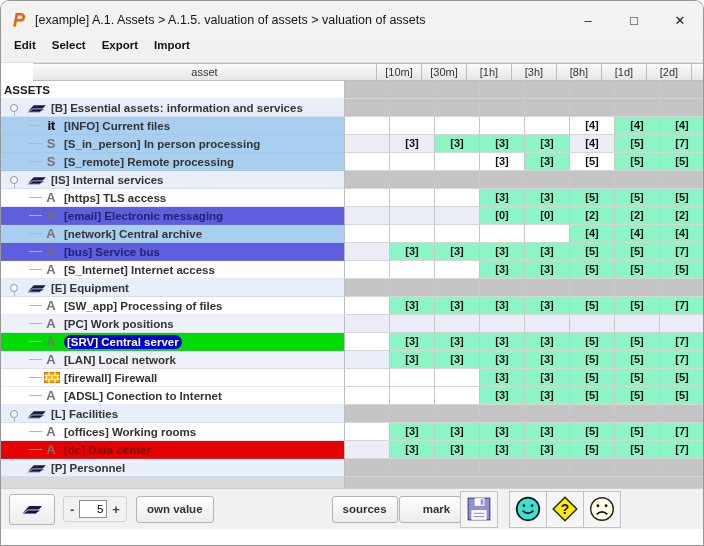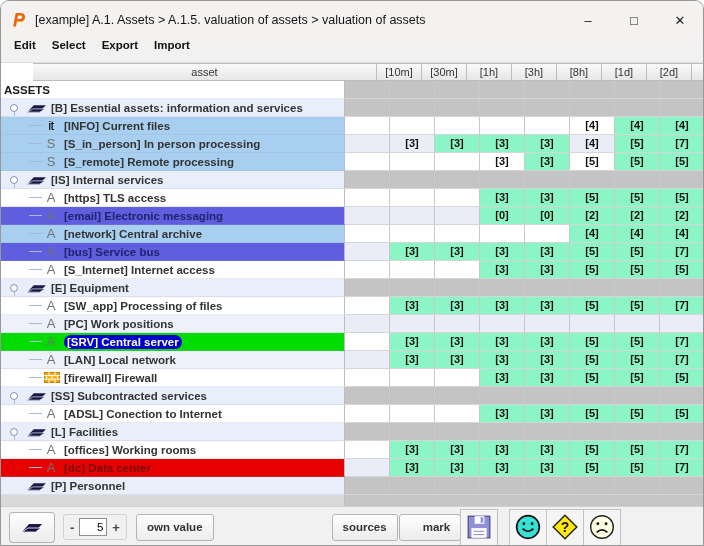--- a/index.html
+++ b/index.html
@@ -54,21 +54,21 @@
   .hl-red .lbl  { color: var(--txt-red, #7A0C0C); }
   .lbl { margin-left: 4px; }
   .lbl.sel { background: var(--sel-blue, #0000CC); color: #fff; padding: 1px 3px; border-radius: 7px; }
   .root-lbl { margin-left: 3px; color: #1a1a1a; }
   
   .expander { width: 8px; height: 8px; flex: none; border: 1px solid #7d93b8; border-radius: 50%;
               margin-left: 9px; background: #fdfdfd; position: relative; }
   .expander::after { content:""; position: absolute; left: 3px; top: 7px; width: 1px; height: 7px; background:#a9bcd6; }
   .folder-ic { margin-left: 8px; flex: none; }
   .connector { width: 13px; height: 1px; flex: none; background: #a4b9d6; margin-left: 28px; }
-  .glyph { width: 18px; flex: none; text-align: center; font-weight: normal; font-size: 13px; line-height: 16px; }
+  .glyph { width: 18px; flex: none; text-align: center; font-weight: bold; font-size: 13px; line-height: 16px; }
   .g-it { color: #000; font-size: 13.5px; letter-spacing: -0.5px; }
   .g-S, .g-A { color: #737373; }
   .fw-ic { flex: none; margin-left: 2px; }
   
   .filler { height: 11px; flex: none; display: flex; }
   .filler-asset { width: 344px; flex: none; background: #dadada; border-right: 1px solid #bdbdbd; }
   .filler-cells { flex: 1; background: #c6c6c6; }
   .toolbar { height: 41px; flex: none; background: #f1f1f1; border-top: 1px solid #cfcfcf;
              display: flex; align-items: center; padding: 0 8px; }
   .tool-btn { height: 31px; border: 1px solid #b4b4b4; border-radius: 3px;
@@ -391,38 +391,20 @@
         <div class="vcell"></div>
         <div class="vcell"></div>
         <div class="vcell"></div>
         <div class="vcell green">[3]</div>
         <div class="vcell green">[3]</div>
         <div class="vcell green">[5]</div>
         <div class="vcell green">[5]</div>
         <div class="vcell green">[5]</div>
       </div>
       <div class="row">
-        <div class="asset-cell k-group hl-none alt">
-          <span class="expander"></span>
-          <svg width="21" height="12" viewBox="0 0 22 13" class="folder-ic">
-            <path d="M1 11 L8 3.5 H21 L14 11 Z" fill="#1a1a44"></path>
-            <path d="M1 11 L7 7.5 H20 L14.5 11 Z" fill="#10103a" stroke="#e9e9ff" stroke-width="0.8"></path>
-          </svg>
-          <span class="lbl">[SS] Subcontracted services</span>
-        </div>
-        <div class="vcell gray"></div>
-        <div class="vcell gray"></div>
-        <div class="vcell gray"></div>
-        <div class="vcell gray"></div>
-        <div class="vcell gray"></div>
-        <div class="vcell gray"></div>
-        <div class="vcell gray"></div>
-        <div class="vcell gray"></div>
-      </div>
-      <div class="row">
         <div class="asset-cell k-leaf hl-none">
           <span class="connector"></span>
           <span class="glyph g-A">A</span>
           <span class="lbl">[ADSL] Conection to Internet</span>
         </div>
         <div class="vcell"></div>
         <div class="vcell"></div>
         <div class="vcell"></div>
         <div class="vcell green">[3]</div>
         <div class="vcell green">[3]</div>

